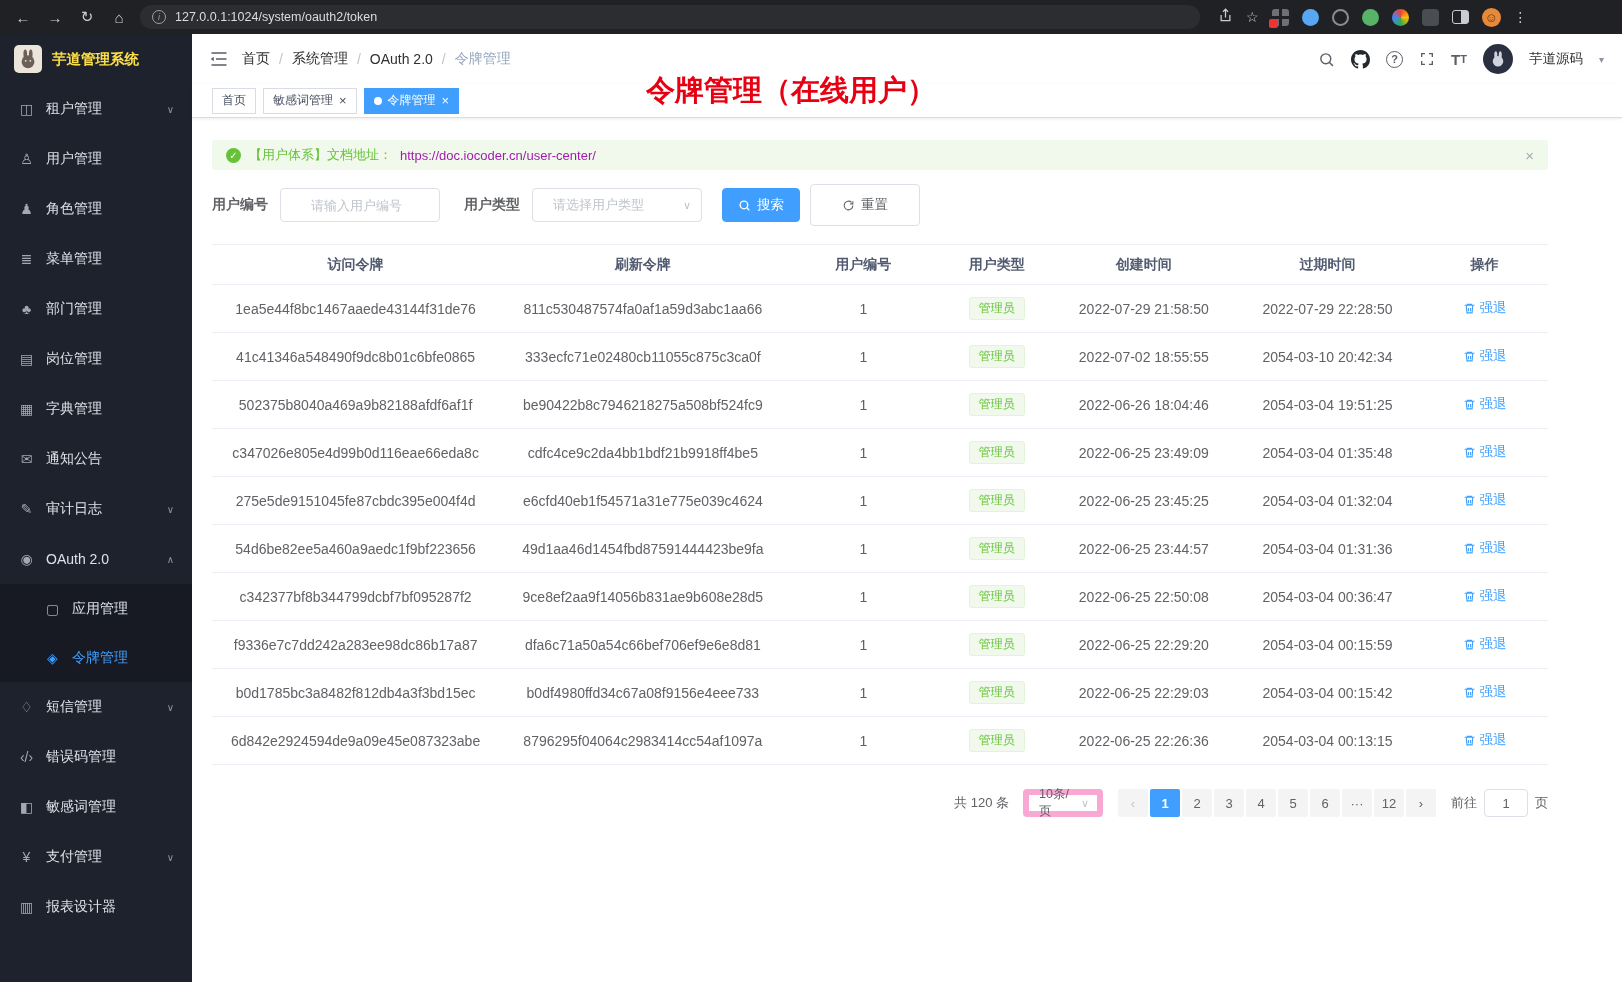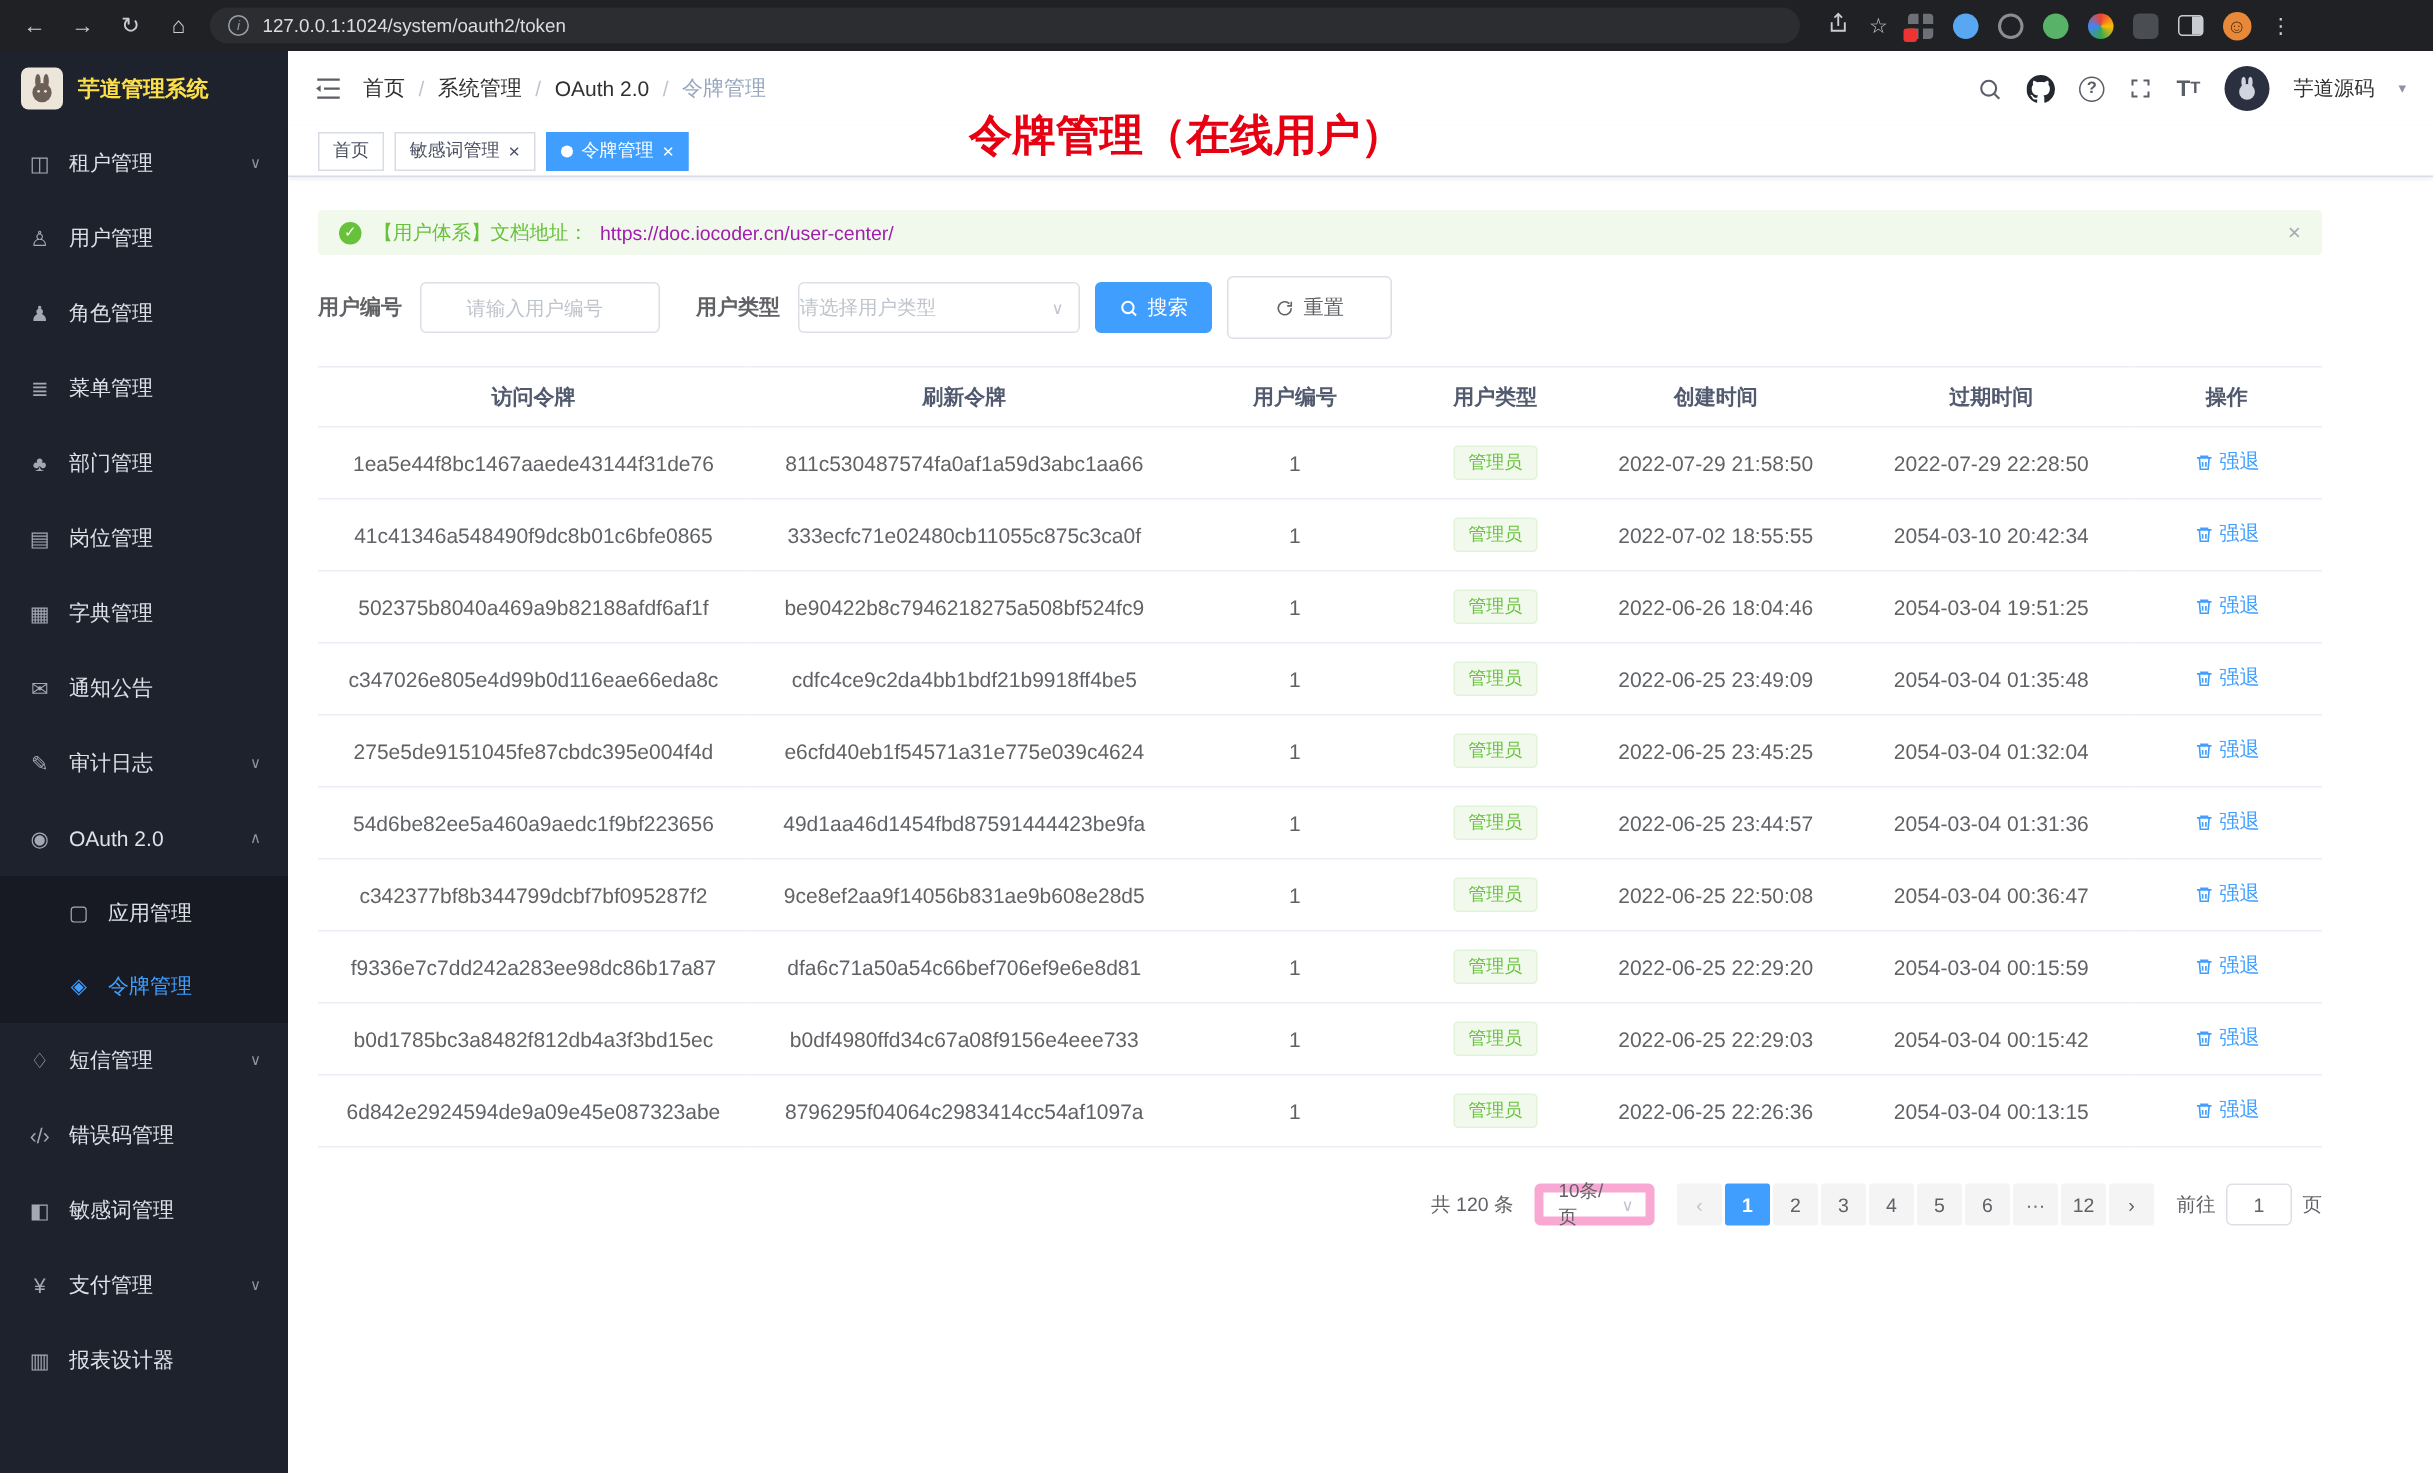--- a/index.html
+++ b/index.html
@@ -68,23 +68,23 @@
   .content{flex:1;padding:22px 74px 0 20px;overflow:hidden}
   .alert{height:30px;background:#f0f9eb;border-radius:3px;display:flex;align-items:center;padding:0 14px;gap:8px;font-size:13px;color:#67c23a;margin-bottom:14px}
   .alert-check{width:15px;height:15px;border-radius:50%;background:#67c23a;color:#fff;font-size:10px;display:inline-flex;align-items:center;justify-content:center;flex-shrink:0}
   .alert-link{color:#a21caf;cursor:pointer;text-decoration:none}
   .alert-close{margin-left:auto;color:#a8abb2;cursor:pointer;font-size:15px}
 
   .filter{display:flex;align-items:center;gap:10px;margin-bottom:18px}
   .f-label{font-weight:bold;color:#606266;font-size:14px;margin-right:2px}
   .f-input{width:160px;height:34px;border:1px solid #dcdfe6;border-radius:4px;padding:0 30px;font-size:13px;color:#606266;outline:none}
   .f-input::placeholder{color:#bfc4cc}
-  .f-select{width:188px;height:34px;border:1px solid #dcdfe6;border-radius:4px;padding:0 10px 0 0;display:flex;align-items:center;justify-content:space-between;color:#bfc4cc;font-size:13px;cursor:pointer;background:#fff}
+  .f-select{width:170px;height:34px;border:1px solid #dcdfe6;border-radius:4px;padding:0 10px 0 20px;display:flex;align-items:center;justify-content:space-between;color:#bfc4cc;font-size:13px;cursor:pointer;background:#fff}
   .sel-caret{color:#c0c4cc;font-size:11px}
-  .btn-primary{height:34px;padding:0 15px;background:#409eff;border:1px solid #409eff;color:#fff;border-radius:4px;font-size:13.5px;display:inline-flex;align-items:center;gap:6px;cursor:pointer;margin-left:0}
+  .btn-primary{height:34px;padding:0 15px;background:#409eff;border:1px solid #409eff;color:#fff;border-radius:4px;font-size:13.5px;display:inline-flex;align-items:center;gap:6px;cursor:pointer;margin-left:10px}
   .btn-plain{height:42px;padding:0 31px;background:#fff;border:1px solid #dcdfe6;color:#606266;border-radius:4px;font-size:13.5px;display:inline-flex;align-items:center;gap:6px;cursor:pointer}
 
   table{width:100%;border-collapse:collapse;table-layout:fixed;font-size:14px;color:#606266;border-top:1px solid #ebeef5}
   thead th{height:40px;font-weight:bold;color:#515a6e;border-bottom:1px solid #ebeef5;text-align:center;font-size:14px}
   tbody td{height:48px;border-bottom:1px solid #ebeef5;text-align:center;overflow:hidden;white-space:nowrap}
   .tag-success{display:inline-block;padding:3px 9px;background:#f0f9eb;border:1px solid #e1f3d8;color:#67c23a;border-radius:3px;font-size:12px;line-height:1.2}
   .op-link{color:#409eff;cursor:pointer;display:inline-flex;align-items:center;gap:4px;font-size:13.5px}
   .op-ic{display:inline-flex;align-items:center}
 
   .pager{display:flex;align-items:center;justify-content:flex-end;gap:8px;margin-top:24px;font-size:13px;color:#606266}

